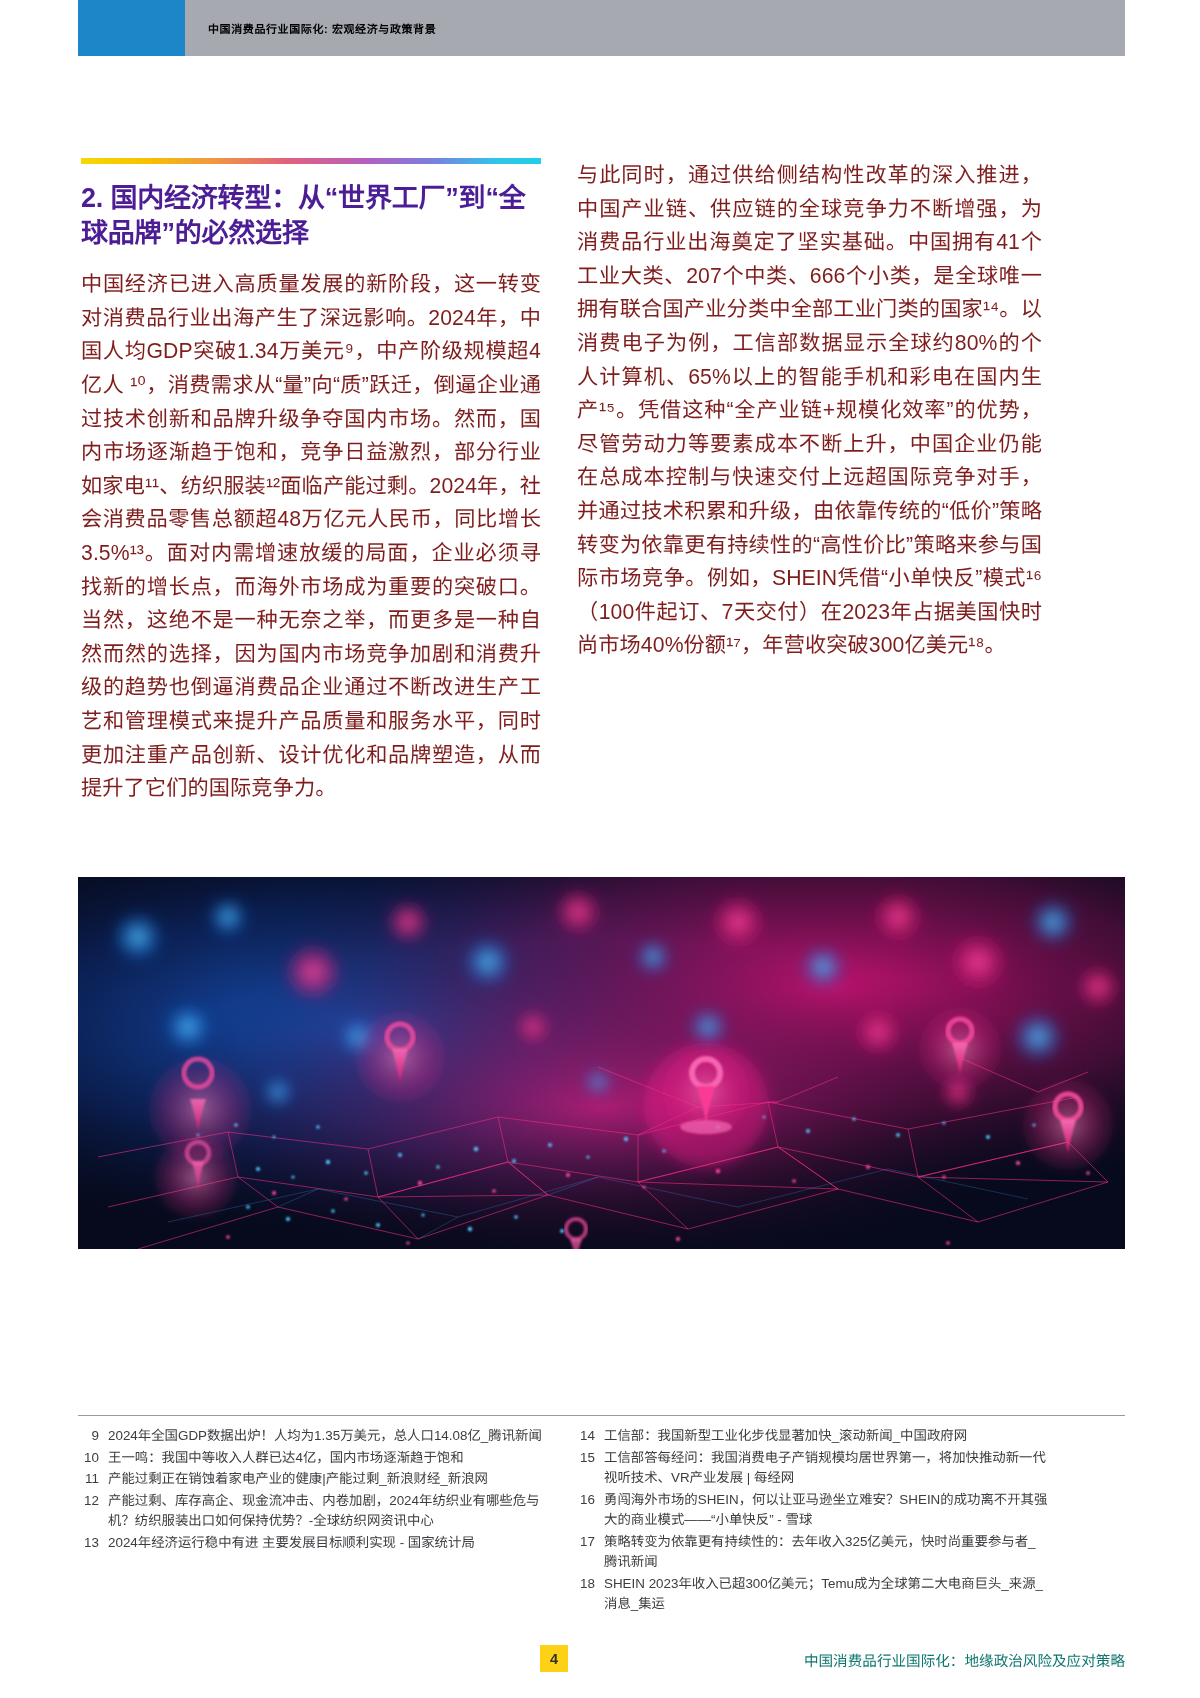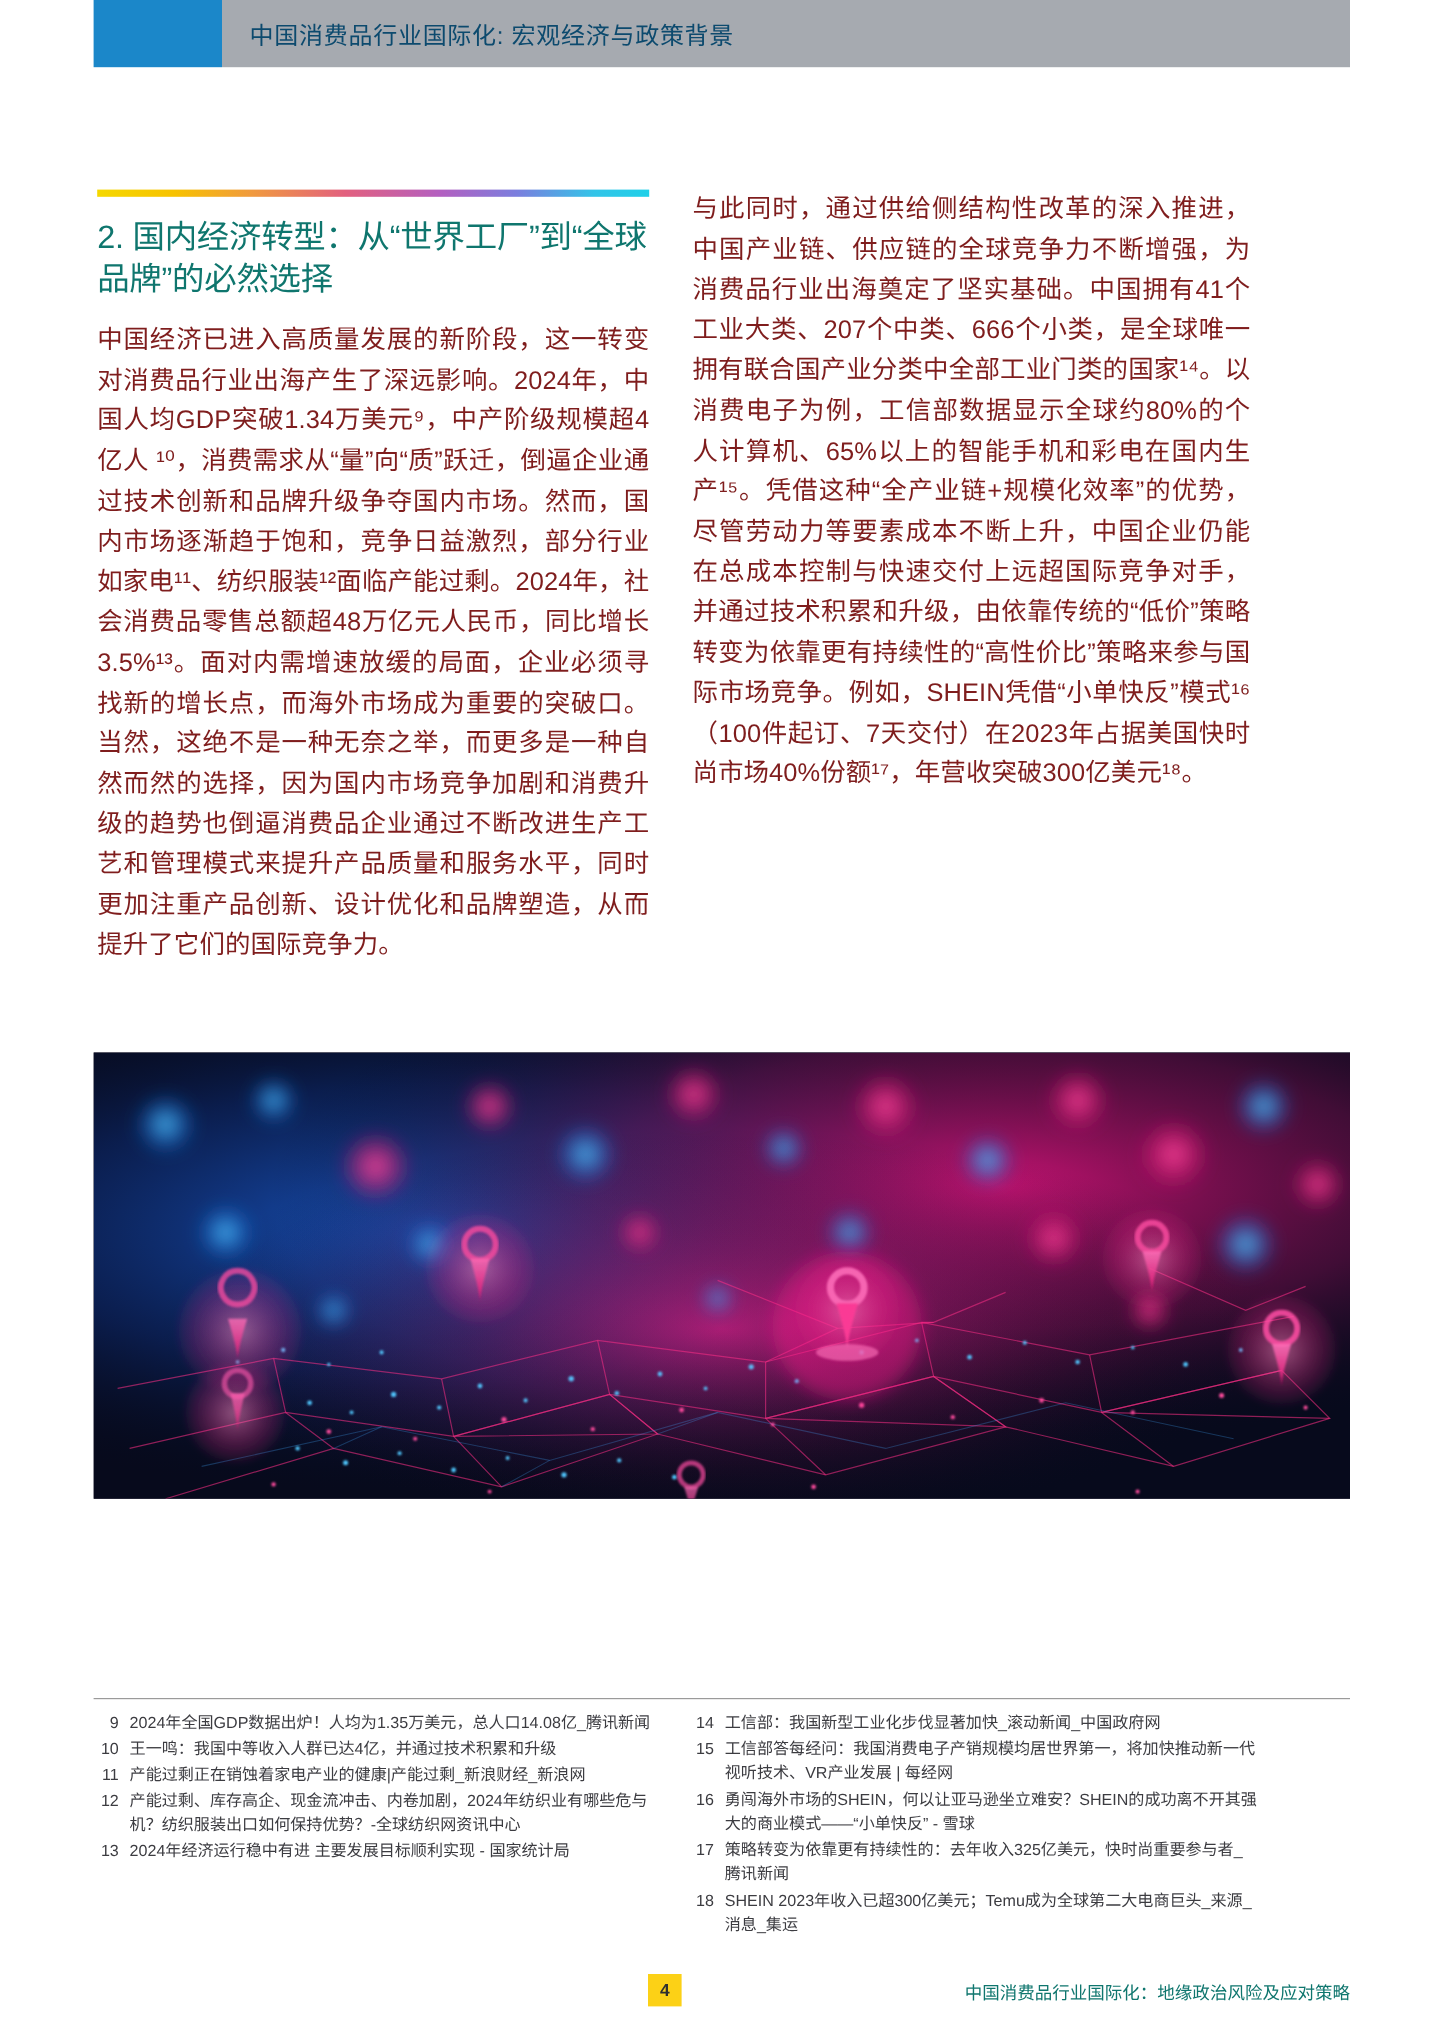--- a/index.html
+++ b/index.html
@@ -31,25 +31,25 @@
     background: #1b87c9;
     flex: 0 0 auto;
   }
   .header-bar {
     flex: 1 1 auto;
     background: #a6aab0;
     display: flex;
     align-items: center;
   }
   .header-title {
-    color: #0c4a6e;
-    font-size: 20px;
+    color: #000000;
+    font-size: 11px;
     letter-spacing: 0.6px;
     padding-left: 23px;
-    font-weight: 400;
+    font-weight: 700;
     white-space: nowrap;
   }
 
   
   .col-left {
     position: absolute;
     left: 81px;
     top: 158px;
     width: 460px;
   }
@@ -72,22 +72,22 @@
         #7b7ede 76%,
         #33c4e8 90%,
         #1fd0e8 100%);
     margin-bottom: 17px;
   }
 
   h2.section-title {
     margin: 0 0 16px 0;
     font-size: 27px;
     line-height: 1.30;
-    font-weight: 400;
-    color: #0f766e;
+    font-weight: 700;
+    color: #4c1d95;
     letter-spacing: -0.2px;
   }
 
   p.body-text {
     margin: 0;
     font-size: 21.2px;
     line-height: 1.585;
     color: #7f1d1d;
     text-align: justify;
     text-justify: inter-ideograph;
@@ -413,21 +413,21 @@
 <div class="footnote-rule"></div>
 
 <div class="fn-col-left">
   <ol class="footnotes">
     <li>
       <span class="fn-num">9</span>
       <span class="fn-text">2024年全国GDP数据出炉！人均为1.35万美元，总人口14.08亿_腾讯新闻</span>
     </li>
     <li>
       <span class="fn-num">10</span>
-      <span class="fn-text">王一鸣：我国中等收入人群已达4亿，并通过技术积累和升级</span>
+      <span class="fn-text">王一鸣：我国中等收入人群已达4亿，国内市场逐渐趋于饱和</span>
     </li>
     <li>
       <span class="fn-num">11</span>
       <span class="fn-text">产能过剩正在销蚀着家电产业的健康|产能过剩_新浪财经_新浪网</span>
     </li>
     <li>
       <span class="fn-num">12</span>
       <span class="fn-text">产能过剩、库存高企、现金流冲击、内卷加剧，2024年纺织业有哪些危与机？纺织服装出口如何保持优势？-全球纺织网资讯中心</span>
     </li>
     <li>

